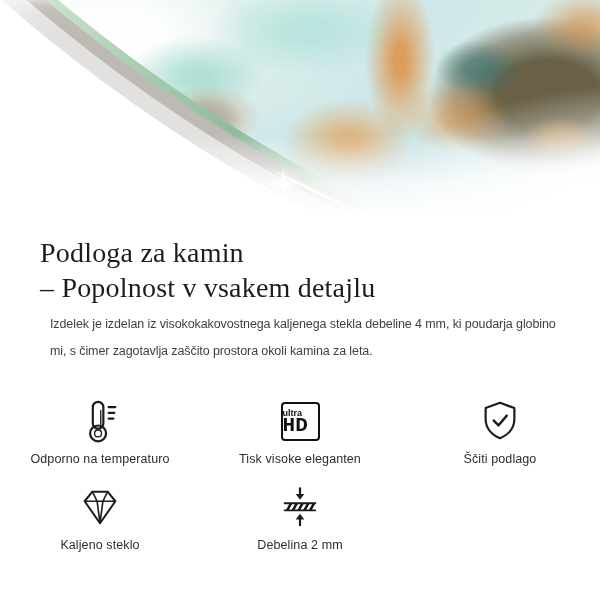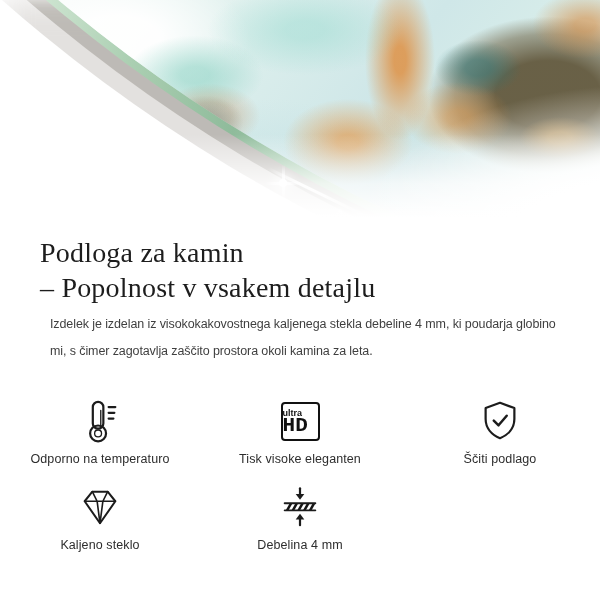--- a/index.html
+++ b/index.html
@@ -162,16 +162,16 @@
           <line x1="26" y1="32" x2="35" y2="16"></line>
           <line x1="32" y1="32" x2="41" y2="16"></line>
         </g>
         <path class="ln" style="stroke-width:2" d="M8 20 H40 M8 27.5 H40"></path>
         <path class="ln" d="M24 4.5 V10.5"></path>
         <polygon class="fl" points="19.5,10.5 28.5,10.5 24,16.5"></polygon>
         <path class="ln" d="M24 43 V37"></path>
         <polygon class="fl" points="19.5,37 28.5,37 24,31"></polygon>
       </svg>
     </div>
-    <div class="feature-label">Debelina 4 mm</div>
+    <div class="feature-label">Debelina 2 mm</div>
   </div>
 
 </div>
 
 </body></html>

